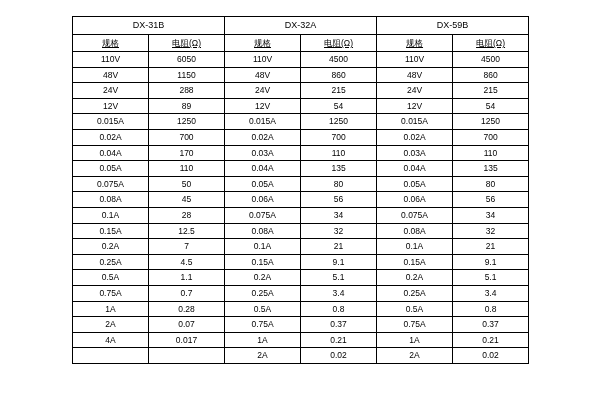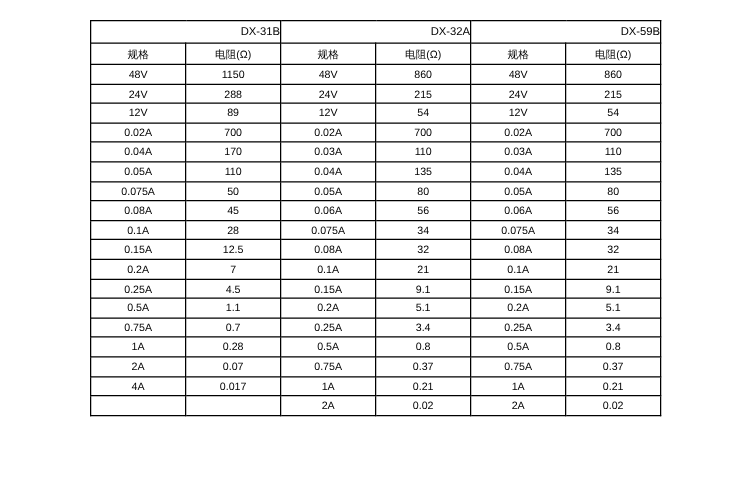--- a/index.html
+++ b/index.html
@@ -48,26 +48,26 @@
     line-height: 14.6px;
     padding: 0;
     font-weight: normal;
     overflow: hidden;
     white-space: nowrap;
   }
   table.data th.group {
     font-size: 9px;
     height: 17px;
     line-height: 17px;
-    text-align: right;
   }
   table.data th.sub {
     font-size: 8.5px;
     height: 16px;
     line-height: 16px;
+    text-decoration: underline;
   }
   col.c { width: 76px; }
 </style>
 </head>
 <body>
 
 <div id="page">
 
   <div class="table-caption">表1</div>
 
@@ -91,20 +91,28 @@
           <th class="sub">规格</th>
           <th class="sub">电阻(Ω)</th>
           <th class="sub">规格</th>
           <th class="sub">电阻(Ω)</th>
           <th class="sub">规格</th>
           <th class="sub">电阻(Ω)</th>
         </tr>
       </thead>
       <tbody id="tbody">
           <tr>
+            <td>110V</td>
+            <td>6050</td>
+            <td>110V</td>
+            <td>4500</td>
+            <td>110V</td>
+            <td>4500</td>
+          </tr>
+          <tr>
             <td>48V</td>
             <td>1150</td>
             <td>48V</td>
             <td>860</td>
             <td>48V</td>
             <td>860</td>
           </tr>
           <tr>
             <td>24V</td>
             <td>288</td>
@@ -115,20 +123,28 @@
           </tr>
           <tr>
             <td>12V</td>
             <td>89</td>
             <td>12V</td>
             <td>54</td>
             <td>12V</td>
             <td>54</td>
           </tr>
           <tr>
+            <td>0.015A</td>
+            <td>1250</td>
+            <td>0.015A</td>
+            <td>1250</td>
+            <td>0.015A</td>
+            <td>1250</td>
+          </tr>
+          <tr>
             <td>0.02A</td>
             <td>700</td>
             <td>0.02A</td>
             <td>700</td>
             <td>0.02A</td>
             <td>700</td>
           </tr>
           <tr>
             <td>0.04A</td>
             <td>170</td>

